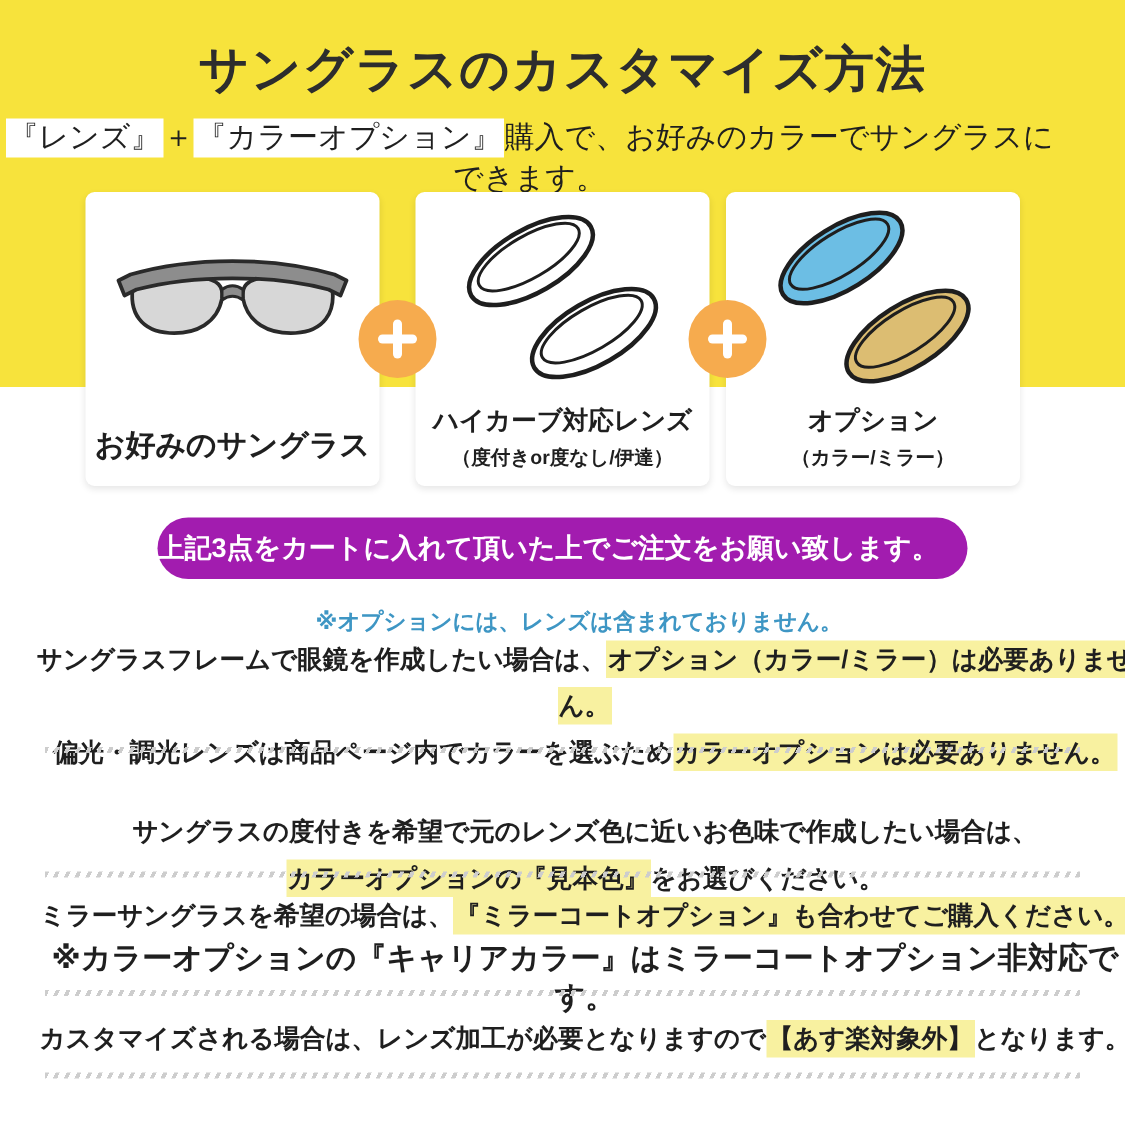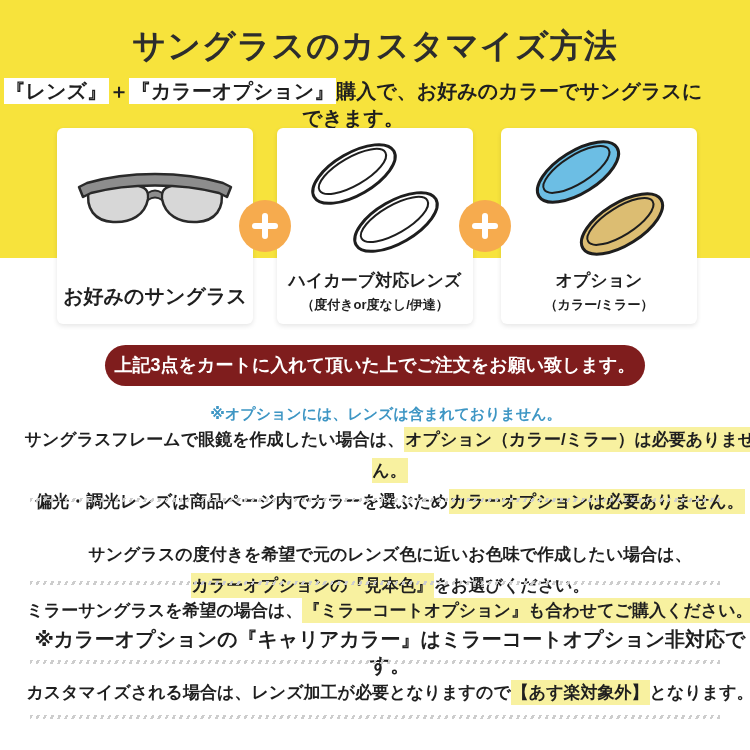--- a/index.html
+++ b/index.html
@@ -9,30 +9,30 @@
     -webkit-font-smoothing:antialiased;
   }
   
   .hero{position:absolute;top:0;left:0;width:750px;height:258px;background:#F7E33C;}
   .title{
     position:absolute;top:24px;left:0;width:750px;text-align:center;
     font-size:33px;font-weight:bold;color:#2d2d2d;letter-spacing:1px;margin:0;
   }
   .subtitle{
     position:absolute;top:78px;left:0;width:706px;text-align:center;
-    font-size:20px;font-weight:bold;color:#1f1f1f;margin:0;
+    font-size:20px;font-weight:normal;color:#1f1f1f;margin:0;
   }
   .wbox{background:#ffffff;padding:2px 2px;}
   
   .steps{position:absolute;top:128px;left:57px;width:636px;height:196px;}
   .step-card{
     position:absolute;top:0;width:196px;height:196px;background:#ffffff;
     border-radius:6px;box-shadow:0 2px 5px rgba(0,0,0,.10);
   }
-  .card-0{left:0;} .card-1{left:220px;} .card-2{left:444px;}
+  .card-0{left:0;} .card-1{left:220px;} .card-2{left:427px;}
   .step-icon{position:absolute;top:0;left:0;width:196px;height:138px;
     display:flex;align-items:center;justify-content:center;}
   .step-label{
     position:absolute;left:0;width:196px;text-align:center;
     font-size:17px;font-weight:bold;color:#1f1f1f;
   }
   .label-solo{top:155px;font-size:20px;}
   .label-top{top:141px;}
   .step-sublabel{
     position:absolute;top:168px;left:0;width:196px;text-align:center;
@@ -41,22 +41,22 @@
   .plus-badge{
     position:absolute;top:200px;width:52px;height:52px;border-radius:50%;
     background:#F6AB4E;
   }
   .plus-a{left:239px;} .plus-b{left:459px;}
   .plus-badge .ph{position:absolute;left:13px;top:23px;width:26px;height:6px;background:#fff;border-radius:3px;}
   .plus-badge .pv{position:absolute;left:23px;top:13px;width:6px;height:26px;background:#fff;border-radius:3px;}
   
   .banner{
     position:absolute;top:345px;left:50%;transform:translateX(-50%);
-    width:540px;height:41px;box-sizing:border-box;background:#7f1d1d;border-radius:22px;
-    color:#ffffff;font-size:18px;font-weight:bold;line-height:41px;text-align:center;
+    width:540px;height:41px;box-sizing:border-box;background:#a21caf;border-radius:22px;
+    color:#ffffff;font-size:18px;font-weight:bold;line-height:41px;text-align:left;
   }
   .banner-note{
     position:absolute;top:394px;left:0;width:750px;text-align:center;
     font-size:15px;font-weight:bold;color:#3E96C4;margin:11px;
   }
   
   .note{
     position:absolute;left:15px;width:750px;text-align:center;
     font-size:17px;font-weight:bold;color:#1f1f1f;
   }

